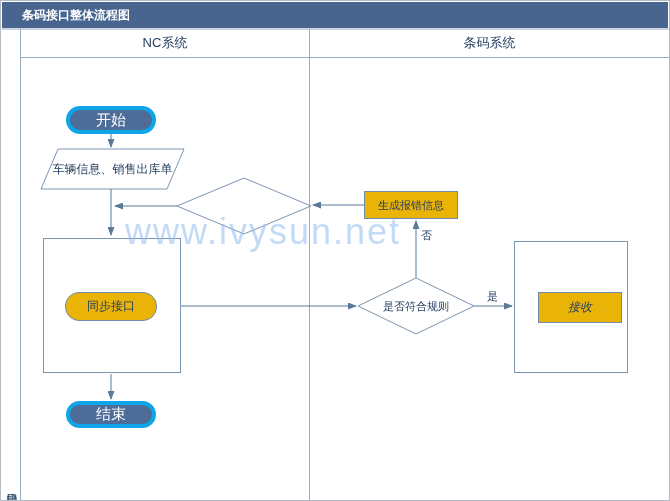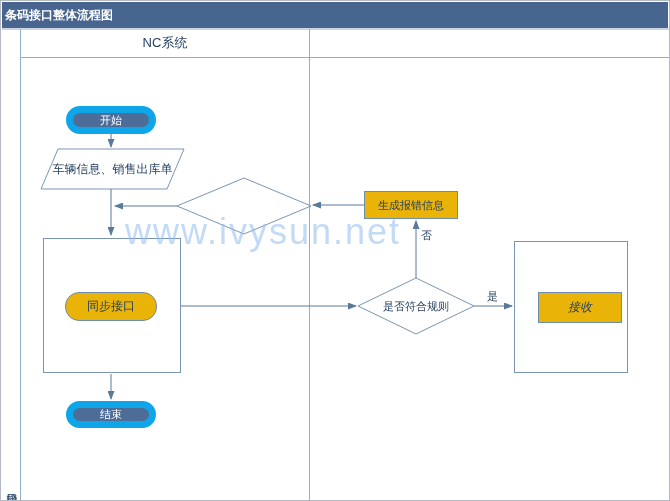--- a/index.html
+++ b/index.html
@@ -9,34 +9,34 @@
     box-sizing:border-box;
     border:1px solid #b3bac3;
     background:#ffffff;
     font-family:"Liberation Sans","DejaVu Sans",sans-serif;
     overflow:hidden;
   }
   .titlebar{
     position:absolute;left:1px;top:1px;right:1px;height:26px;
     background:#48658F;color:#ffffff;
     font-size:12px;font-weight:bold;
-    line-height:26px;padding-left:3px;
+    line-height:26px;padding-left:20px;
     z-index:4;
   }
   .layer-svg{position:absolute;left:0;top:0;z-index:1;}
   .abs{position:absolute;z-index:2;box-sizing:border-box;}
   .txt{color:#233F5F;display:flex;align-items:center;justify-content:center;text-align:center;}
   .lane-header{
     position:absolute;top:28px;height:28px;z-index:2;
     display:flex;align-items:center;justify-content:center;
     color:#1F3A5F;font-size:13px;
   }
   .terminator{
-    background:#4D6D98;border:7px solid #0ea5e9;border-radius:14px;
-    color:#ffffff;font-size:11px;
+    background:#4D6D98;border:4px solid #0ea5e9;border-radius:14px;
+    color:#ffffff;font-size:15px;
     display:flex;align-items:center;justify-content:center;
   }
   .rect{
     background:#ffffff;border:1px solid #7B95B5;
   }
   .small-rect{
     background:#eab308;border:1px solid #6E8DAD;
     display:flex;align-items:center;justify-content:center;
     font-size:12px;color:#233F5F;
   }
@@ -81,20 +81,21 @@
     <line x1="176" y1="205" x2="114" y2="205" stroke="#5A7A9A" marker-end="url(#arrow)"></line>
     <line x1="363" y1="204" x2="312" y2="204" stroke="#5A7A9A" marker-end="url(#arrow)"></line>
     <line x1="415" y1="277" x2="415" y2="220" stroke="#5A7A9A" marker-end="url(#arrow)"></line>
     <line x1="180" y1="305" x2="355" y2="305" stroke="#5A7A9A" marker-end="url(#arrow)"></line>
     <line x1="473" y1="305" x2="511" y2="305" stroke="#5A7A9A" marker-end="url(#arrow)"></line>
     <line x1="110" y1="373" x2="110" y2="398" stroke="#5A7A9A" marker-end="url(#arrow)"></line>
   </svg>
 
   <span class="pool-label">接口同步</span>
   <div class="lane-header" style="left:20px;width:288px;">NC系统</div>
+  <div class="lane-header" style="left:309px;width:359px;">条码系统</div>
 
   <div class="abs terminator" style="left:65px;top:105px;width:90px;height:28px;">开始</div>
 
   <div class="abs txt" style="left:40px;top:148px;width:143px;height:40px;font-size:12px;flex-direction:row;line-height:1.25;">
     <span>车辆信息、销售</span>
     <span>出库单</span>
   </div>
 
 
   <div class="abs rect" style="left:42px;top:237px;width:138px;height:135px;"></div>

